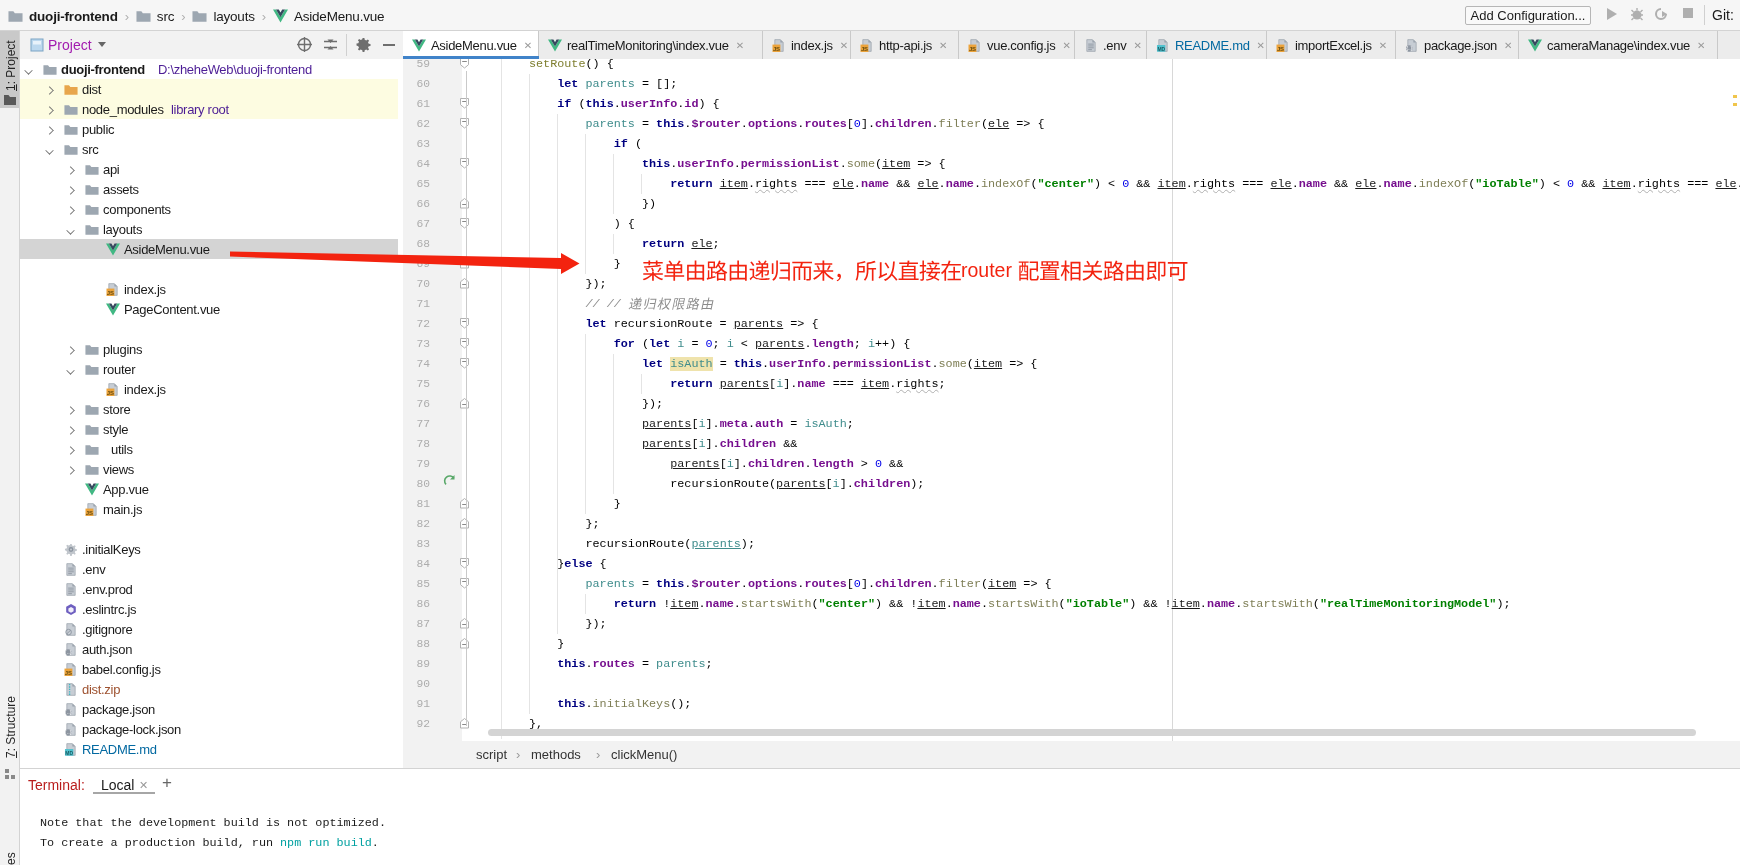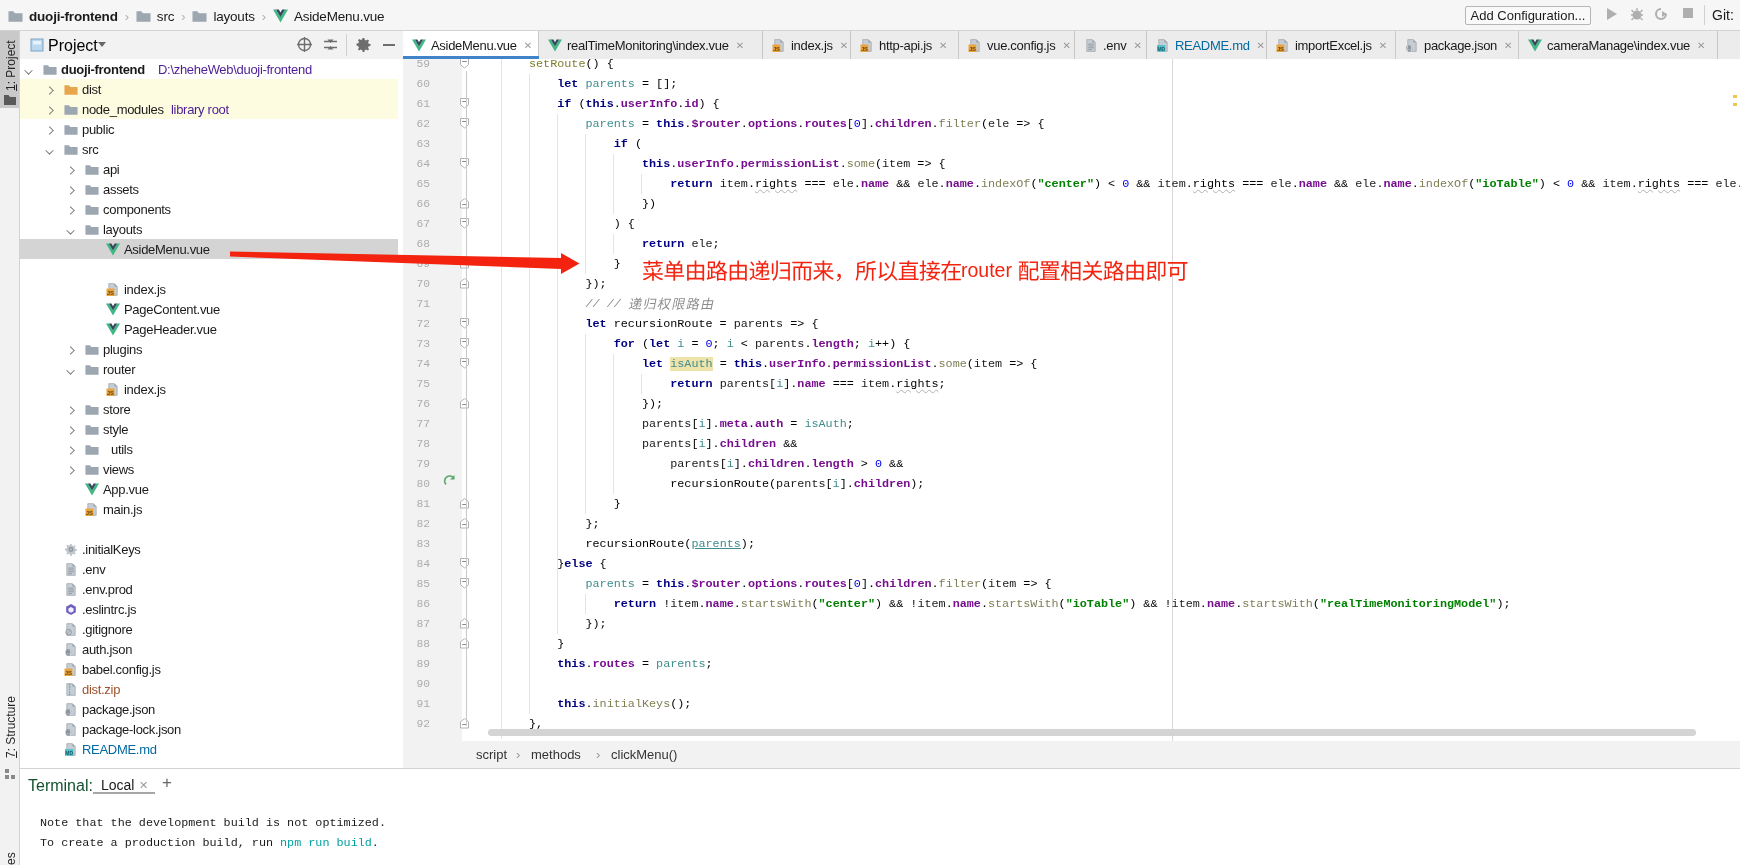--- a/index.html
+++ b/index.html
@@ -11,21 +11,21 @@
 svg.ic {width:15px;height:14px;flex:none}
 #crumbs svg {margin-right:6px}
 #runbox {position:absolute;left:1465px;top:6px;width:126px;height:19px;border:1px solid #b6b6b6;background:#f9f9f9;border-radius:2px;font-size:13px;color:#1a1a1a;text-align:center;line-height:17px}
 .ricon {position:absolute;top:7px}
 
 #stripe {position:absolute;left:0;top:31px;width:20px;height:834px;background:#f2f2f2;border-right:1px solid #d3d3d3}
 .vtext {position:absolute;transform:rotate(-90deg);transform-origin:0 0;font-size:12px;color:#262626;white-space:nowrap}
 #proj-btn {position:absolute;left:0;top:0;width:19px;height:77px;background:#c9c9c9}
 
 #panel {position:absolute;left:20px;top:31px;width:383px;height:737px;background:#fff}
-#phead {position:absolute;left:0;top:0;width:383px;height:28px;background:#f2f2f2;font-size:16px;color:#000000}
+#phead {position:absolute;left:0;top:0;width:383px;height:28px;background:#f2f2f2;font-size:14px;color:#a21caf}
 .trow {position:absolute;left:0;width:378px;height:20px}
 .trow.yel {background:#fdfce1}
 .trow.sel {background:#d4d4d4}
 .tlabel {position:absolute;top:3px;font-size:13px;letter-spacing:-0.3px;color:#1a1a1a;white-space:nowrap}
 .tlabel b {font-weight:bold}
 .textra {position:absolute;top:3px;color:#4c1d95;font-size:13px;letter-spacing:-0.3px;white-space:nowrap}
 .mdc {color:#0369a1}
 .zipc {color:#9e5230}
 .ticon {position:absolute;top:3px;width:15px;height:14px}
 .ticon svg,.tab svg {width:14px;height:13px}
@@ -45,21 +45,21 @@
 #gutterbg {position:absolute;left:0;top:0;width:59px;height:682px;background:#f2f2f2}
 #lnums {position:absolute;left:0;top:-5px;width:27px;text-align:right;font-family:"Liberation Mono",monospace;font-size:11.3px;line-height:20px;color:#adadad;white-space:pre}
 .guide {position:absolute;width:1px;background:#e4e4e4}
 #wrapguide {position:absolute;left:769px;top:0;width:1px;height:682px;background:#d8d8d8}
 #code {position:absolute;left:69.5px;top:-5.5px;font-family:"Liberation Mono",monospace;font-size:11.78px;line-height:20px;color:#000;white-space:pre}
 #code .k {color:#000080}
 #code .f {color:#760E8E}
 #code .s {color:#008000}
 #code .n {color:#0000E8}
 #code .v {color:#3F8C8C}
-#code .p {color:#1a1a1a;}
+#code .p {color:#1a1a1a;text-decoration:underline}
 #code .u {text-decoration:underline}
 #code .m {color:#7E7E55}
 #code .m2 {color:#7E7E2F}
 #code .c {color:#8C8C8C}
 #code .w {text-decoration:underline wavy #b0b0b0 1px;text-underline-offset:2px}
 #code .hl {background:#efe3ac}
 
 #hscroll {position:absolute;left:488px;top:729px;width:1208px;height:7px;background:#d4d4d4;border-radius:3.5px}
 #ebread {position:absolute;left:403px;top:741px;width:1337px;height:27px;background:#f2f2f2;font-size:13px;color:#333}
 #term {position:absolute;left:20px;top:768px;width:1720px;height:97px;background:#fff;border-top:1px solid #d3d3d3}
@@ -212,27 +212,20 @@
           <text x="4.2" y="13" font-size="6.5" font-weight="bold" fill="#6b4f10" text-anchor="middle" font-family="Liberation Sans">JS</text>
         </svg></span>
       <span class="tlabel " style="left:104px">index.js</span>
     </div>
 <div class="trow " style="top:268px">
       <span class="ticon" style="left:86px"><svg class="ic" viewBox="0 0 16 14">
           <path fill="#41B883" d="M0 0h3.2L8 8.2 12.8 0H16L8 13.8z"></path>
           <path fill="#35495E" d="M3.2 0h3L8 3.2 9.8 0h3L8 8.2z"></path>
         </svg></span>
       <span class="tlabel " style="left:104px">PageContent.vue</span>
-    </div>
-<div class="trow " style="top:288px">
-      <span class="ticon" style="left:86px"><svg class="ic" viewBox="0 0 16 14">
-          <path fill="#41B883" d="M0 0h3.2L8 8.2 12.8 0H16L8 13.8z"></path>
-          <path fill="#35495E" d="M3.2 0h3L8 3.2 9.8 0h3L8 8.2z"></path>
-        </svg></span>
-      <span class="tlabel " style="left:104px">PageHeader.vue</span>
     </div>
 <div class="trow " style="top:308px">
       <span class="chev-r" style="left:47px"></span>
       <span class="ticon" style="left:65px"><svg class="ic" viewBox="0 0 16 13">
           <path fill="#9DA7B1" d="M.5 1.5h5.2l1.6 2H15.5v9H.5z"></path>
         </svg></span>
       <span class="tlabel " style="left:83px">plugins</span>
     </div>
 <div class="trow " style="top:328px">
       <span class="chev-v" style="left:47px"></span>
@@ -651,21 +644,21 @@
 </div>
 <div id="hscroll"></div>
 <div id="ebread">
   <span class="abs" style="left:73px;top:6px">script</span>
   <span class="abs" style="left:113px;top:6px;color:#999">›</span>
   <span class="abs" style="left:128px;top:6px">methods</span>
   <span class="abs" style="left:193px;top:6px;color:#999">›</span>
   <span class="abs" style="left:208px;top:6px">clickMenu()</span>
 </div>
 <div id="term">
-  <span class="abs" style="left:8px;top:8px;font-size:16px;color:#14532d">Terminal:</span>
+  <span class="abs" style="left:8px;top:8px;font-size:14px;color:#b91c1c">Terminal:</span>
   <span class="abs" style="left:81px;top:8px;font-size:14px;color:#1a1a1a">Local</span>
   <span class="abs" style="left:119px;top:10px;font-size:11px;color:#999">✕</span>
   <div class="abs" style="left:73px;top:23px;width:62px;height:2px;background:#a6a6a6"></div>
   <span class="abs" style="left:142px;top:4px;font-size:17px;color:#666">+</span>
   <div id="termtext">Note that the development build is not optimized.
 To create a production build, run <span class="npm">npm run build</span>.</div>
 </div>
 <svg id="overlay" viewBox="0 0 1740 865">
   <polygon fill="#F3230F" points="230,251.5 561,258 561,253 579.5,263.5 561,274 561,269 230,256.5"></polygon>
   <path transform="translate(642.0,279.0) scale(0.02200,-0.02200)" fill="#F3230F" d="M811 645C649 607 342 585 91 579C98 562 106 532 108 514C364 519 676 541 871 586ZM136 462C174 417 211 354 225 312L292 341C277 383 238 444 199 489ZM412 489C440 444 465 385 471 347L542 371C534 410 507 467 478 510ZM807 526C781 467 732 382 694 332L752 305C792 354 842 431 883 498ZM629 840V770H370V840H294V770H61V703H294V623H370V703H629V634H705V703H942V770H705V840ZM459 341V264H58V196H391C301 113 160 40 34 4C51 -11 74 -41 86 -61C217 -16 363 71 459 171V-80H537V173C629 72 775 -12 911 -55C922 -34 945 -5 962 11C830 44 689 113 601 196H946V264H537V341Z"></path>

